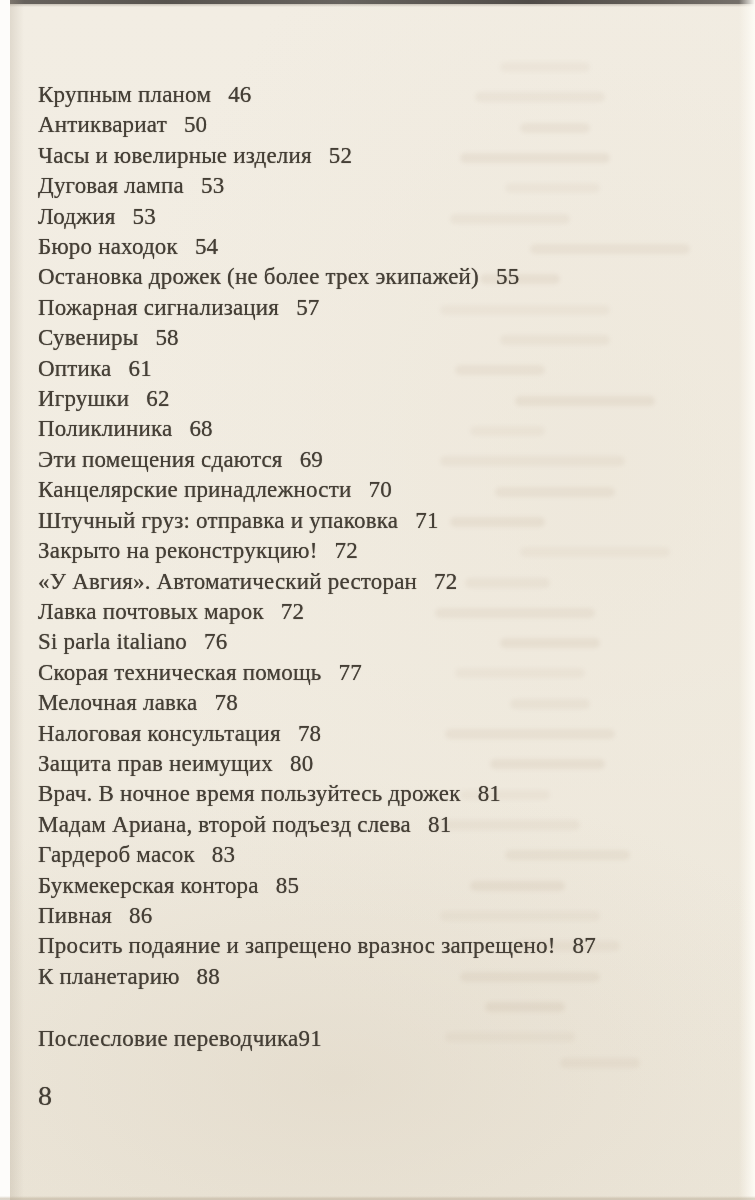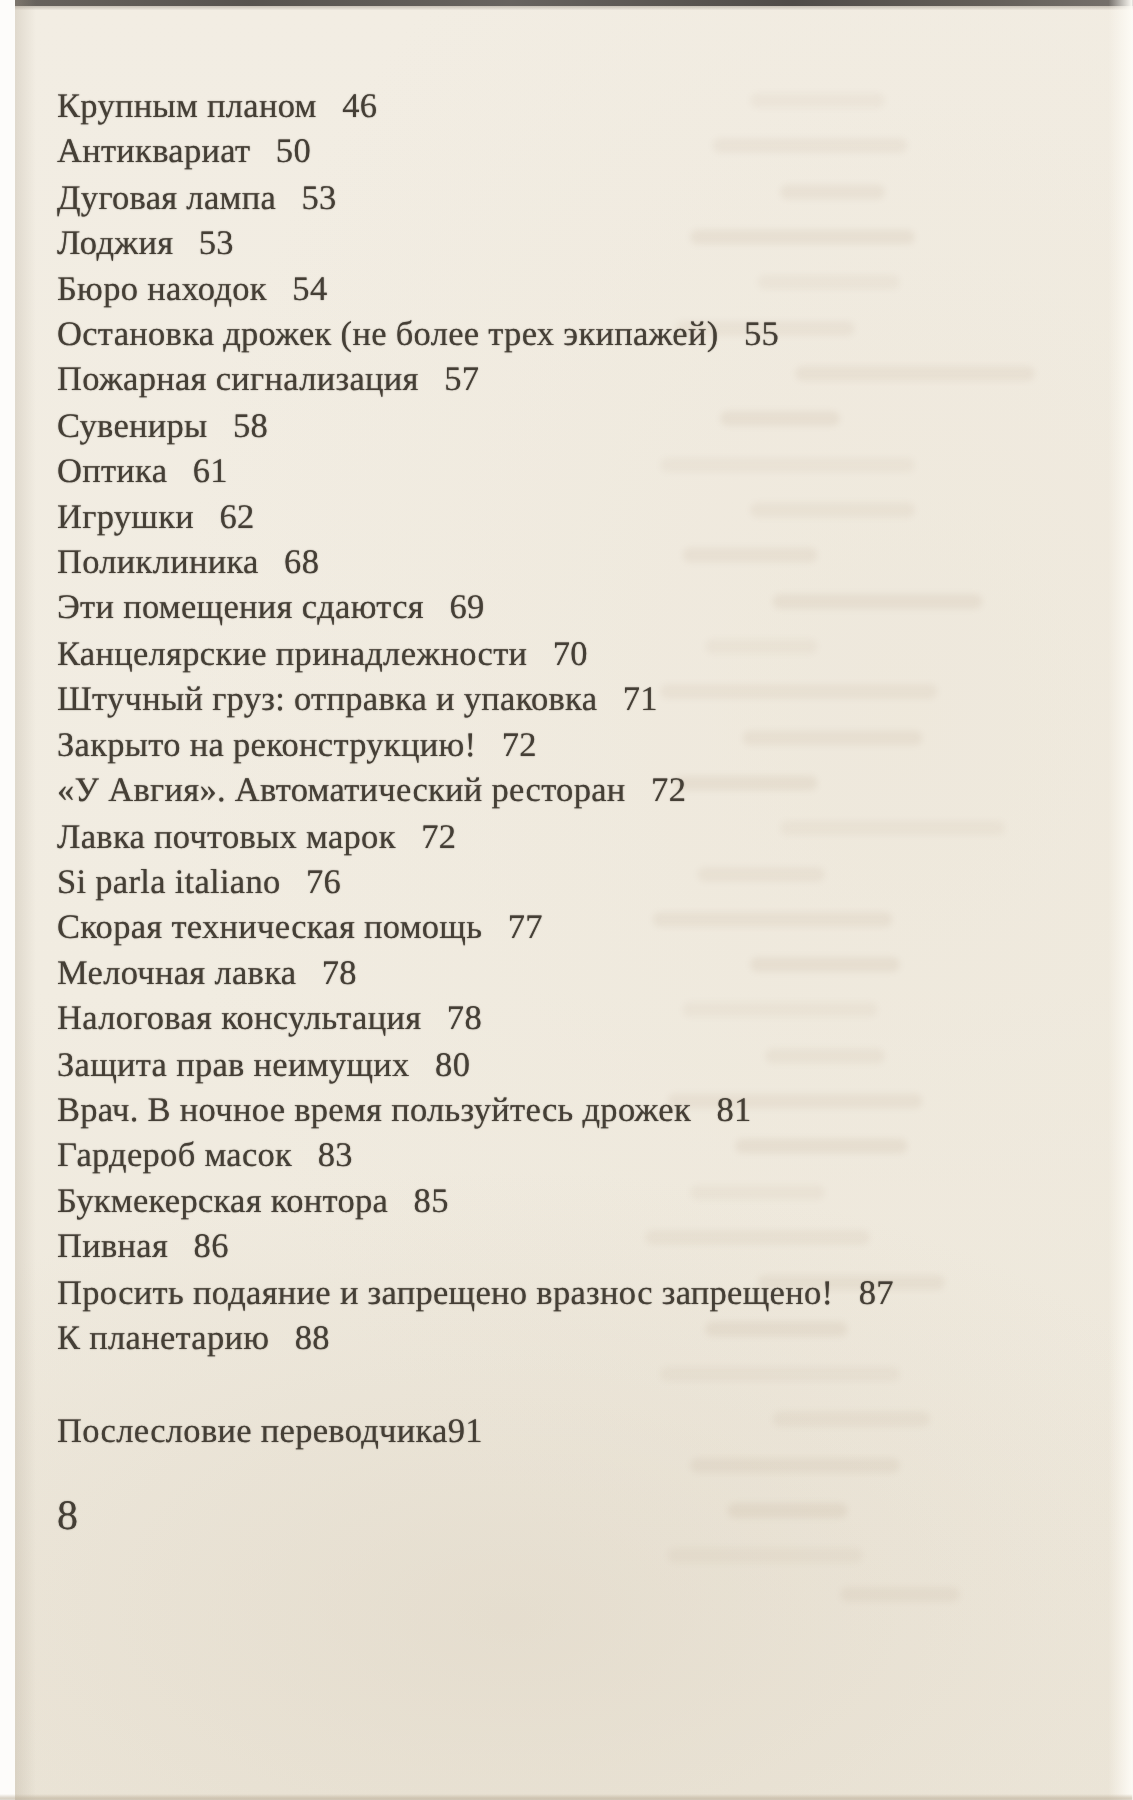--- a/index.html
+++ b/index.html
@@ -45,21 +45,21 @@
   }
   
   .ghost { position: absolute; inset: 0; pointer-events: none; }
   .ghost-line {
     position: absolute; height: 10px; border-radius: 5px;
     background: #9b7d5f; filter: blur(2.2px);
   }
   
   .content {
     position: relative;
-    padding: 56px 30px 0 38px;
+    padding: 80px 30px 0 38px;
     color: #453f36;
   }
   .toc-line {
     font-size: 23px;
     line-height: 30.4px;
     letter-spacing: 0.2px;
     white-space: nowrap;
     text-shadow: 0 0 0.8px rgba(66,60,51,0.85);
   }
   .toc-line .num { margin-left: 17px; }
@@ -117,20 +117,21 @@
       <div class="ghost-line" style="top: 972px; left: 460px; width: 140px; opacity: 0.086;"></div>
       <div class="ghost-line" style="top: 1002px; left: 485px; width: 80px; opacity: 0.099;"></div>
       <div class="ghost-line" style="top: 1032px; left: 445px; width: 130px; opacity: 0.06;"></div>
       <div class="ghost-line" style="top: 1058px; left: 560px; width: 80px; opacity: 0.073;"></div>
     </div>
 
   <div class="content">
     <div id="toc-list">
         <div class="toc-line"><span>Крупным планом</span><span class="num">46</span></div>
         <div class="toc-line"><span>Антиквариат</span><span class="num">50</span></div>
+        <div class="toc-line"><span>Часы и ювелирные изделия</span><span class="num">52</span></div>
         <div class="toc-line"><span>Дуговая лампа</span><span class="num">53</span></div>
         <div class="toc-line"><span>Лоджия</span><span class="num">53</span></div>
         <div class="toc-line"><span>Бюро находок</span><span class="num">54</span></div>
         <div class="toc-line"><span>Остановка дрожек (не более трех экипажей)</span><span class="num">55</span></div>
         <div class="toc-line"><span>Пожарная сигнализация</span><span class="num">57</span></div>
         <div class="toc-line"><span>Сувениры</span><span class="num">58</span></div>
         <div class="toc-line"><span>Оптика</span><span class="num">61</span></div>
         <div class="toc-line"><span>Игрушки</span><span class="num">62</span></div>
         <div class="toc-line"><span>Поликлиника</span><span class="num">68</span></div>
         <div class="toc-line"><span>Эти помещения сдаются</span><span class="num">69</span></div>
@@ -138,20 +139,21 @@
         <div class="toc-line"><span>Штучный груз: отправка и упаковка</span><span class="num">71</span></div>
         <div class="toc-line"><span>Закрыто на реконструкцию!</span><span class="num">72</span></div>
         <div class="toc-line"><span>«У Авгия». Автоматический ресторан</span><span class="num">72</span></div>
         <div class="toc-line"><span>Лавка почтовых марок</span><span class="num">72</span></div>
         <div class="toc-line"><span>Si parla italiano</span><span class="num">76</span></div>
         <div class="toc-line"><span>Скорая техническая помощь</span><span class="num">77</span></div>
         <div class="toc-line"><span>Мелочная лавка</span><span class="num">78</span></div>
         <div class="toc-line"><span>Налоговая консультация</span><span class="num">78</span></div>
         <div class="toc-line"><span>Защита прав неимущих</span><span class="num">80</span></div>
         <div class="toc-line"><span>Врач. В ночное время пользуйтесь дрожек</span><span class="num">81</span></div>
+        <div class="toc-line"><span>Мадам Ариана, второй подъезд слева</span><span class="num">81</span></div>
         <div class="toc-line"><span>Гардероб масок</span><span class="num">83</span></div>
         <div class="toc-line"><span>Букмекерская контора</span><span class="num">85</span></div>
         <div class="toc-line"><span>Пивная</span><span class="num">86</span></div>
         <div class="toc-line"><span>Просить подаяние и запрещено вразнос запрещено!</span><span class="num">87</span></div>
         <div class="toc-line"><span>К планетарию</span><span class="num">88</span></div>
       </div>
 
     <div class="afterword-line">
       <span class="title">Послесловие переводчика</span><span class="num">91</span>
     </div>

